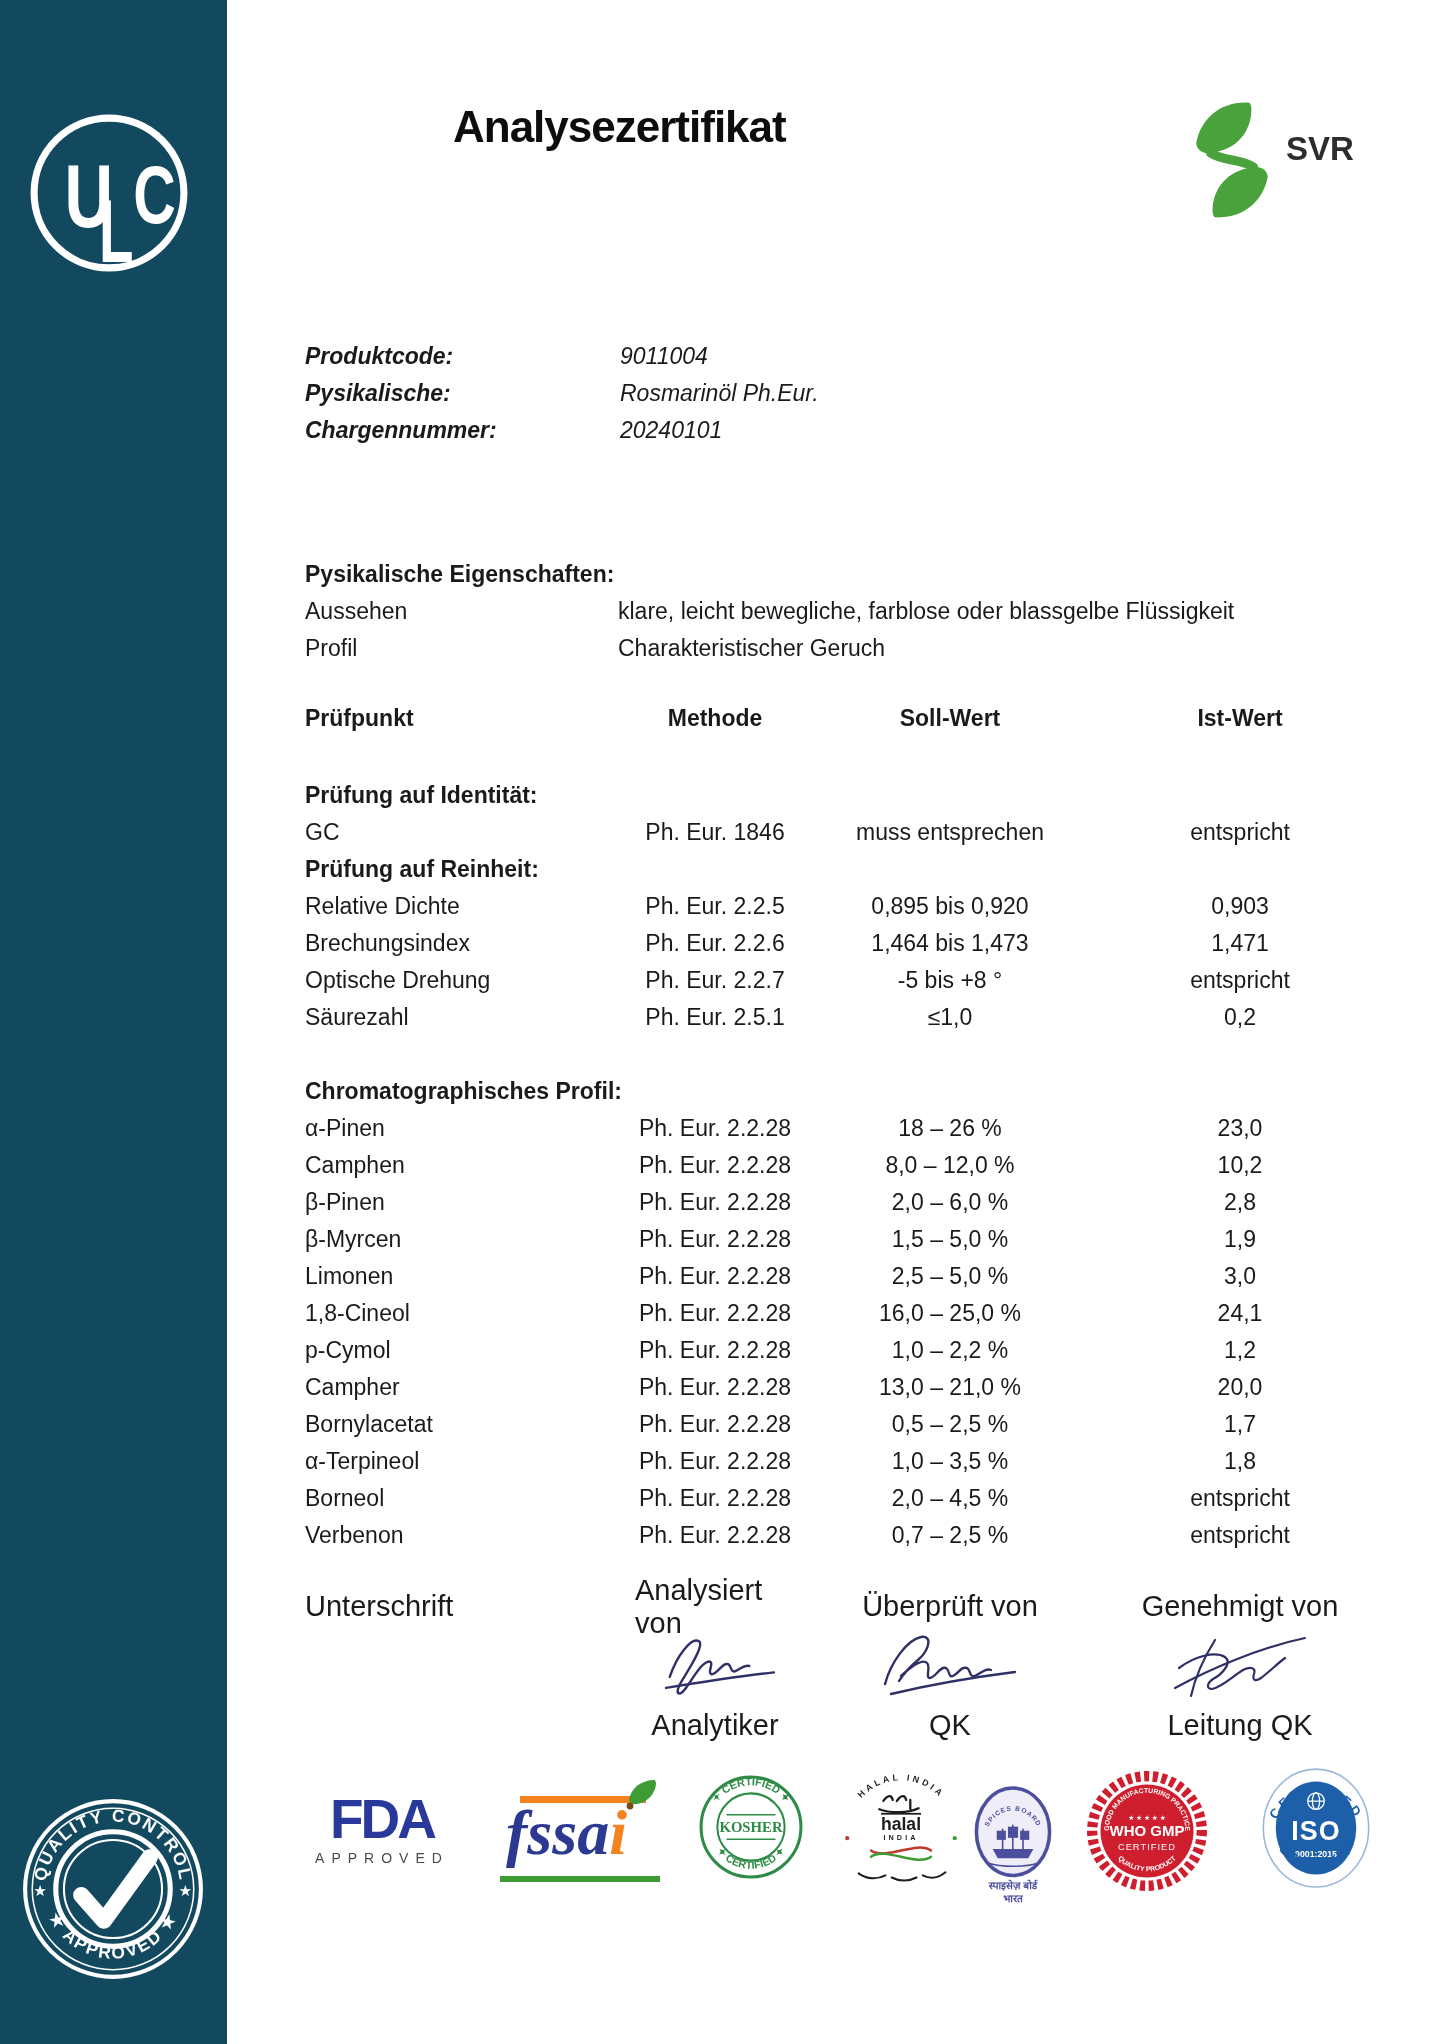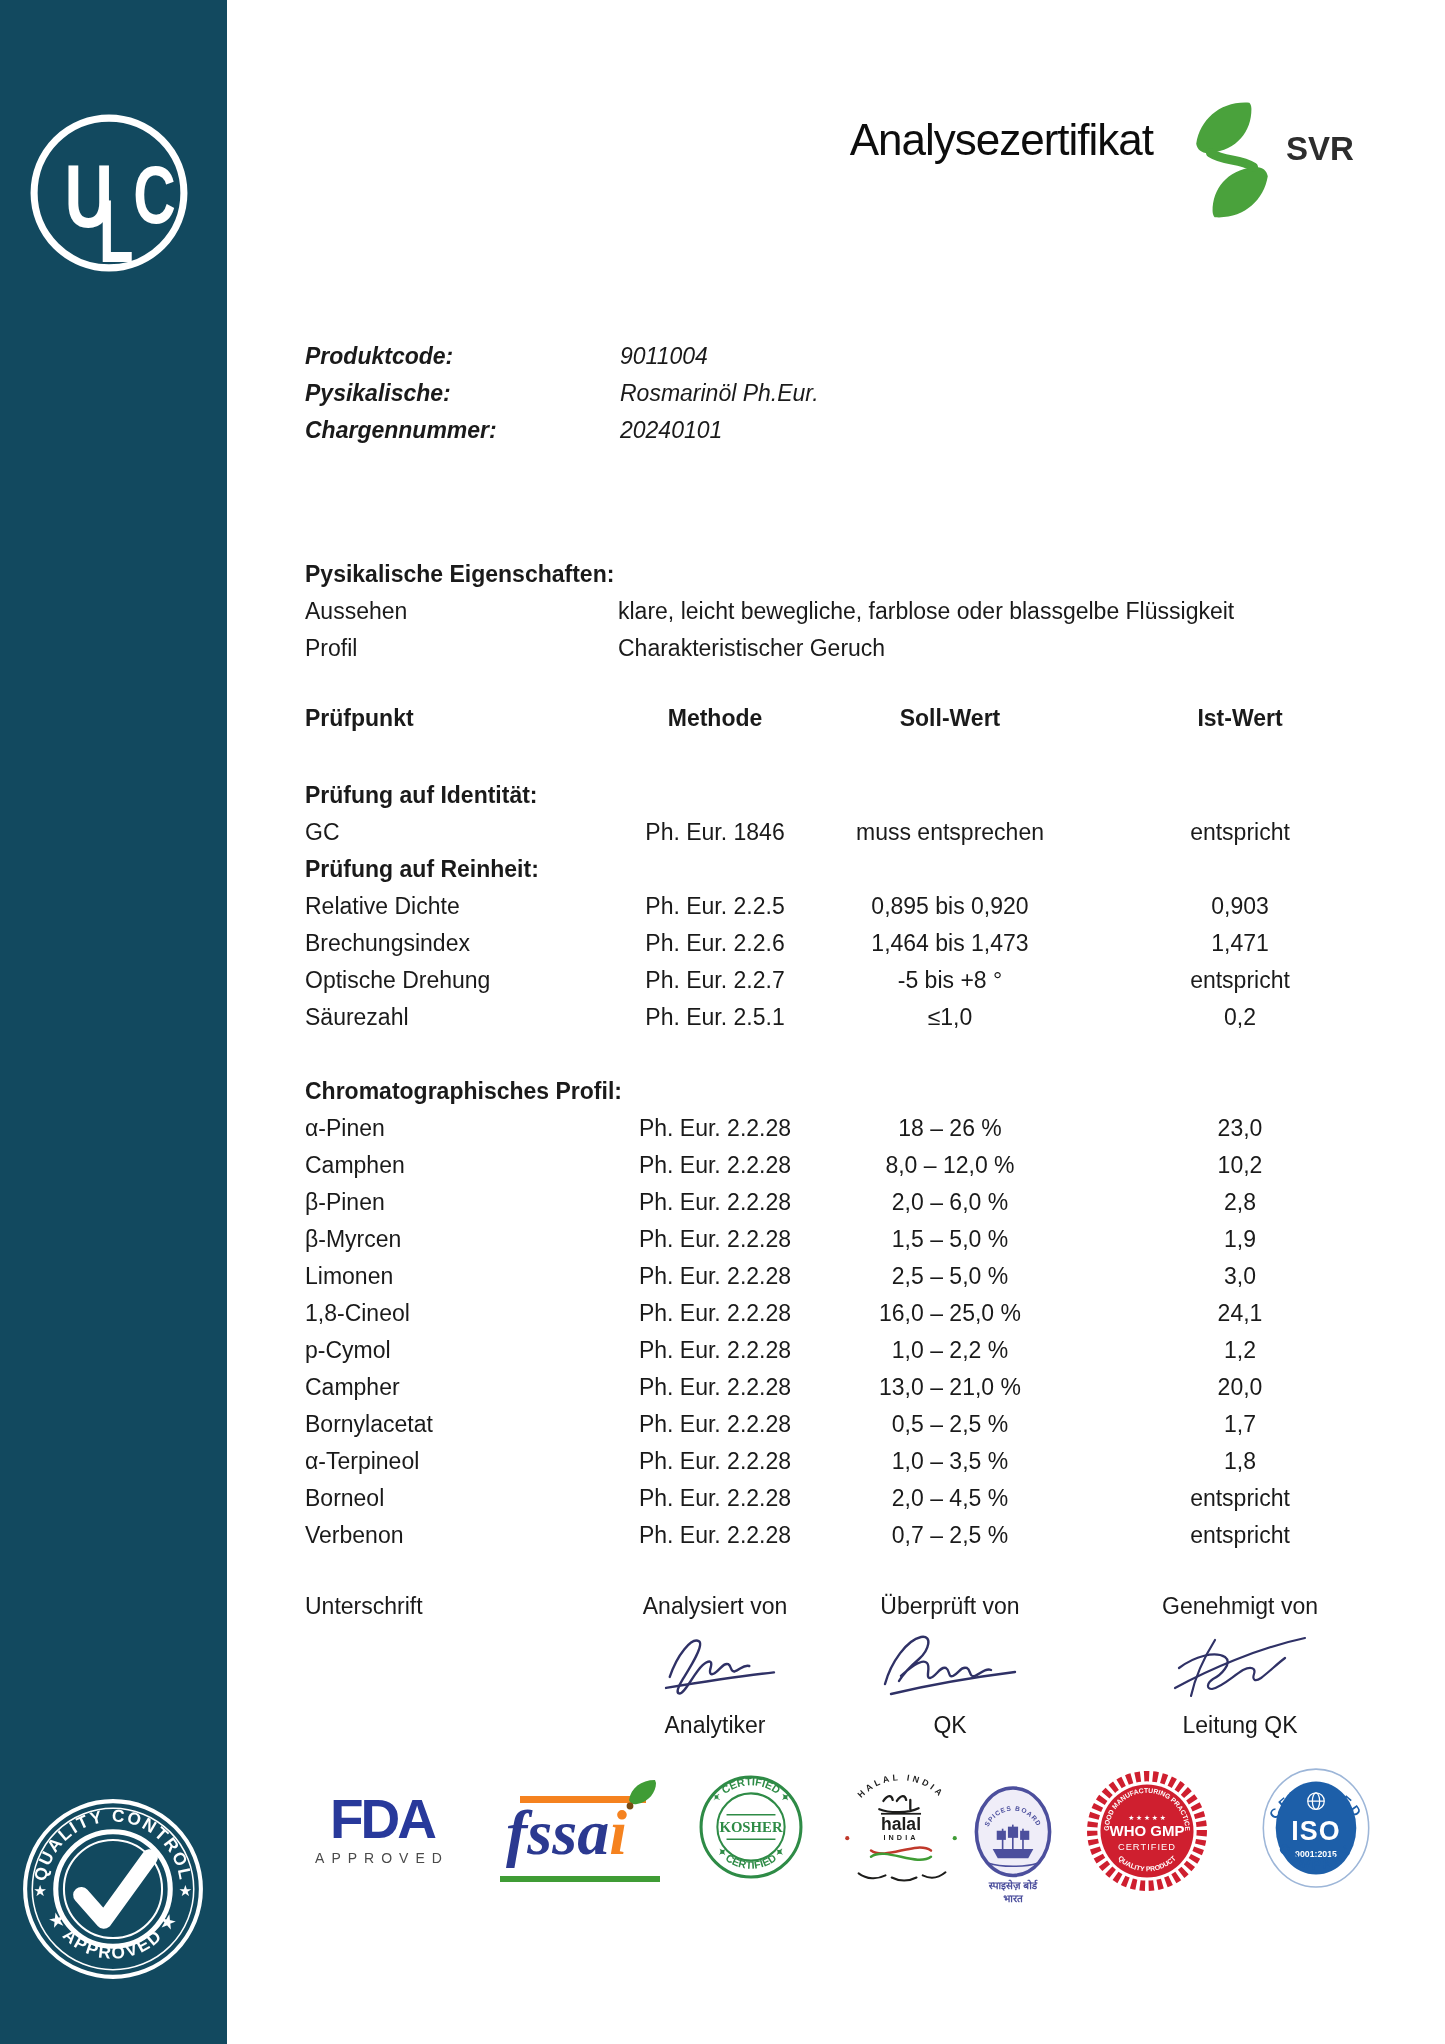--- a/index.html
+++ b/index.html
@@ -2,22 +2,22 @@
 <html><head>
 <meta charset="utf-8">
 <style>
   html,body{margin:0;padding:0;background:#888;}
   .page{position:relative;width:1445px;height:2044px;background:#ffffff;
         font-family:"Liberation Sans",sans-serif;color:#1a1a1a;overflow:hidden;margin:0 auto;}
   .sidebar{position:absolute;left:0;top:0;width:227px;height:100%;background:#12495f;}
   .ulc-logo{position:absolute;left:26px;top:110px;}
   .qc-stamp{position:absolute;left:20px;top:1796px;}
 
-  .title{position:absolute;left:453px;top:115px;width:700px;text-align:right;
-         font-size:44px;font-weight:normal;color:#0d0d0d;letter-spacing:-1px;}
+  .title{position:absolute;left:453px;top:102px;width:700px;text-align:left;
+         font-size:44px;font-weight:bold;color:#0d0d0d;letter-spacing:-1px;}
 
   .svr{position:absolute;left:1186px;top:98px;width:220px;height:135px;}
   .svr-leaf{position:absolute;left:0;top:0;}
   .svr-text{position:absolute;left:100px;top:32px;font-size:33px;font-weight:bold;color:#2d2d2d;}
 
   .info{position:absolute;left:305px;top:333px;font-size:23px;}
   .info-row{display:flex;height:37px;align-items:flex-end;font-style:italic;}
   .info-label{width:315px;font-weight:bold;}
 
   .phys{position:absolute;left:305px;top:556px;font-size:23px;}
@@ -25,21 +25,21 @@
   .phys-row{display:flex;height:37px;align-items:center;}
   .phys-label{width:313px;}
 
   .coa{position:absolute;left:305px;top:700px;font-size:23px;}
   .trow{display:grid;grid-template-columns:330px 160px 310px 270px;height:37px;align-items:center;}
   .trow .c2,.trow .c3,.trow .c4{text-align:center;}
   .theader{font-weight:bold;}
   .tspacer{height:40px;}
   .tspacer2{height:37px;}
 
-  .sig{position:absolute;left:305px;top:1588px;font-size:23px;}
+  .sig{position:absolute;left:305px;top:1588px;font-size:29px;}
   .sig-grid{display:grid;grid-template-columns:330px 160px 310px 270px;}
   .sig-cell{height:37px;display:flex;align-items:center;justify-content:center;}
   .sig-cell.left{justify-content:flex-start;}
   .sig-img{height:82px;display:flex;align-items:center;justify-content:center;overflow:visible;}
 
   .logo-fda{position:absolute;left:312px;top:1790px;width:140px;text-align:center;}
   .fda-text{font-size:55px;font-weight:bold;color:#28399b;letter-spacing:-3px;line-height:58px;}
   .fda-sub{font-size:14px;color:#4a4a4a;letter-spacing:7px;margin-top:2px;}
 
   .logo-fssai{position:absolute;left:498px;top:1790px;width:165px;height:100px;}

